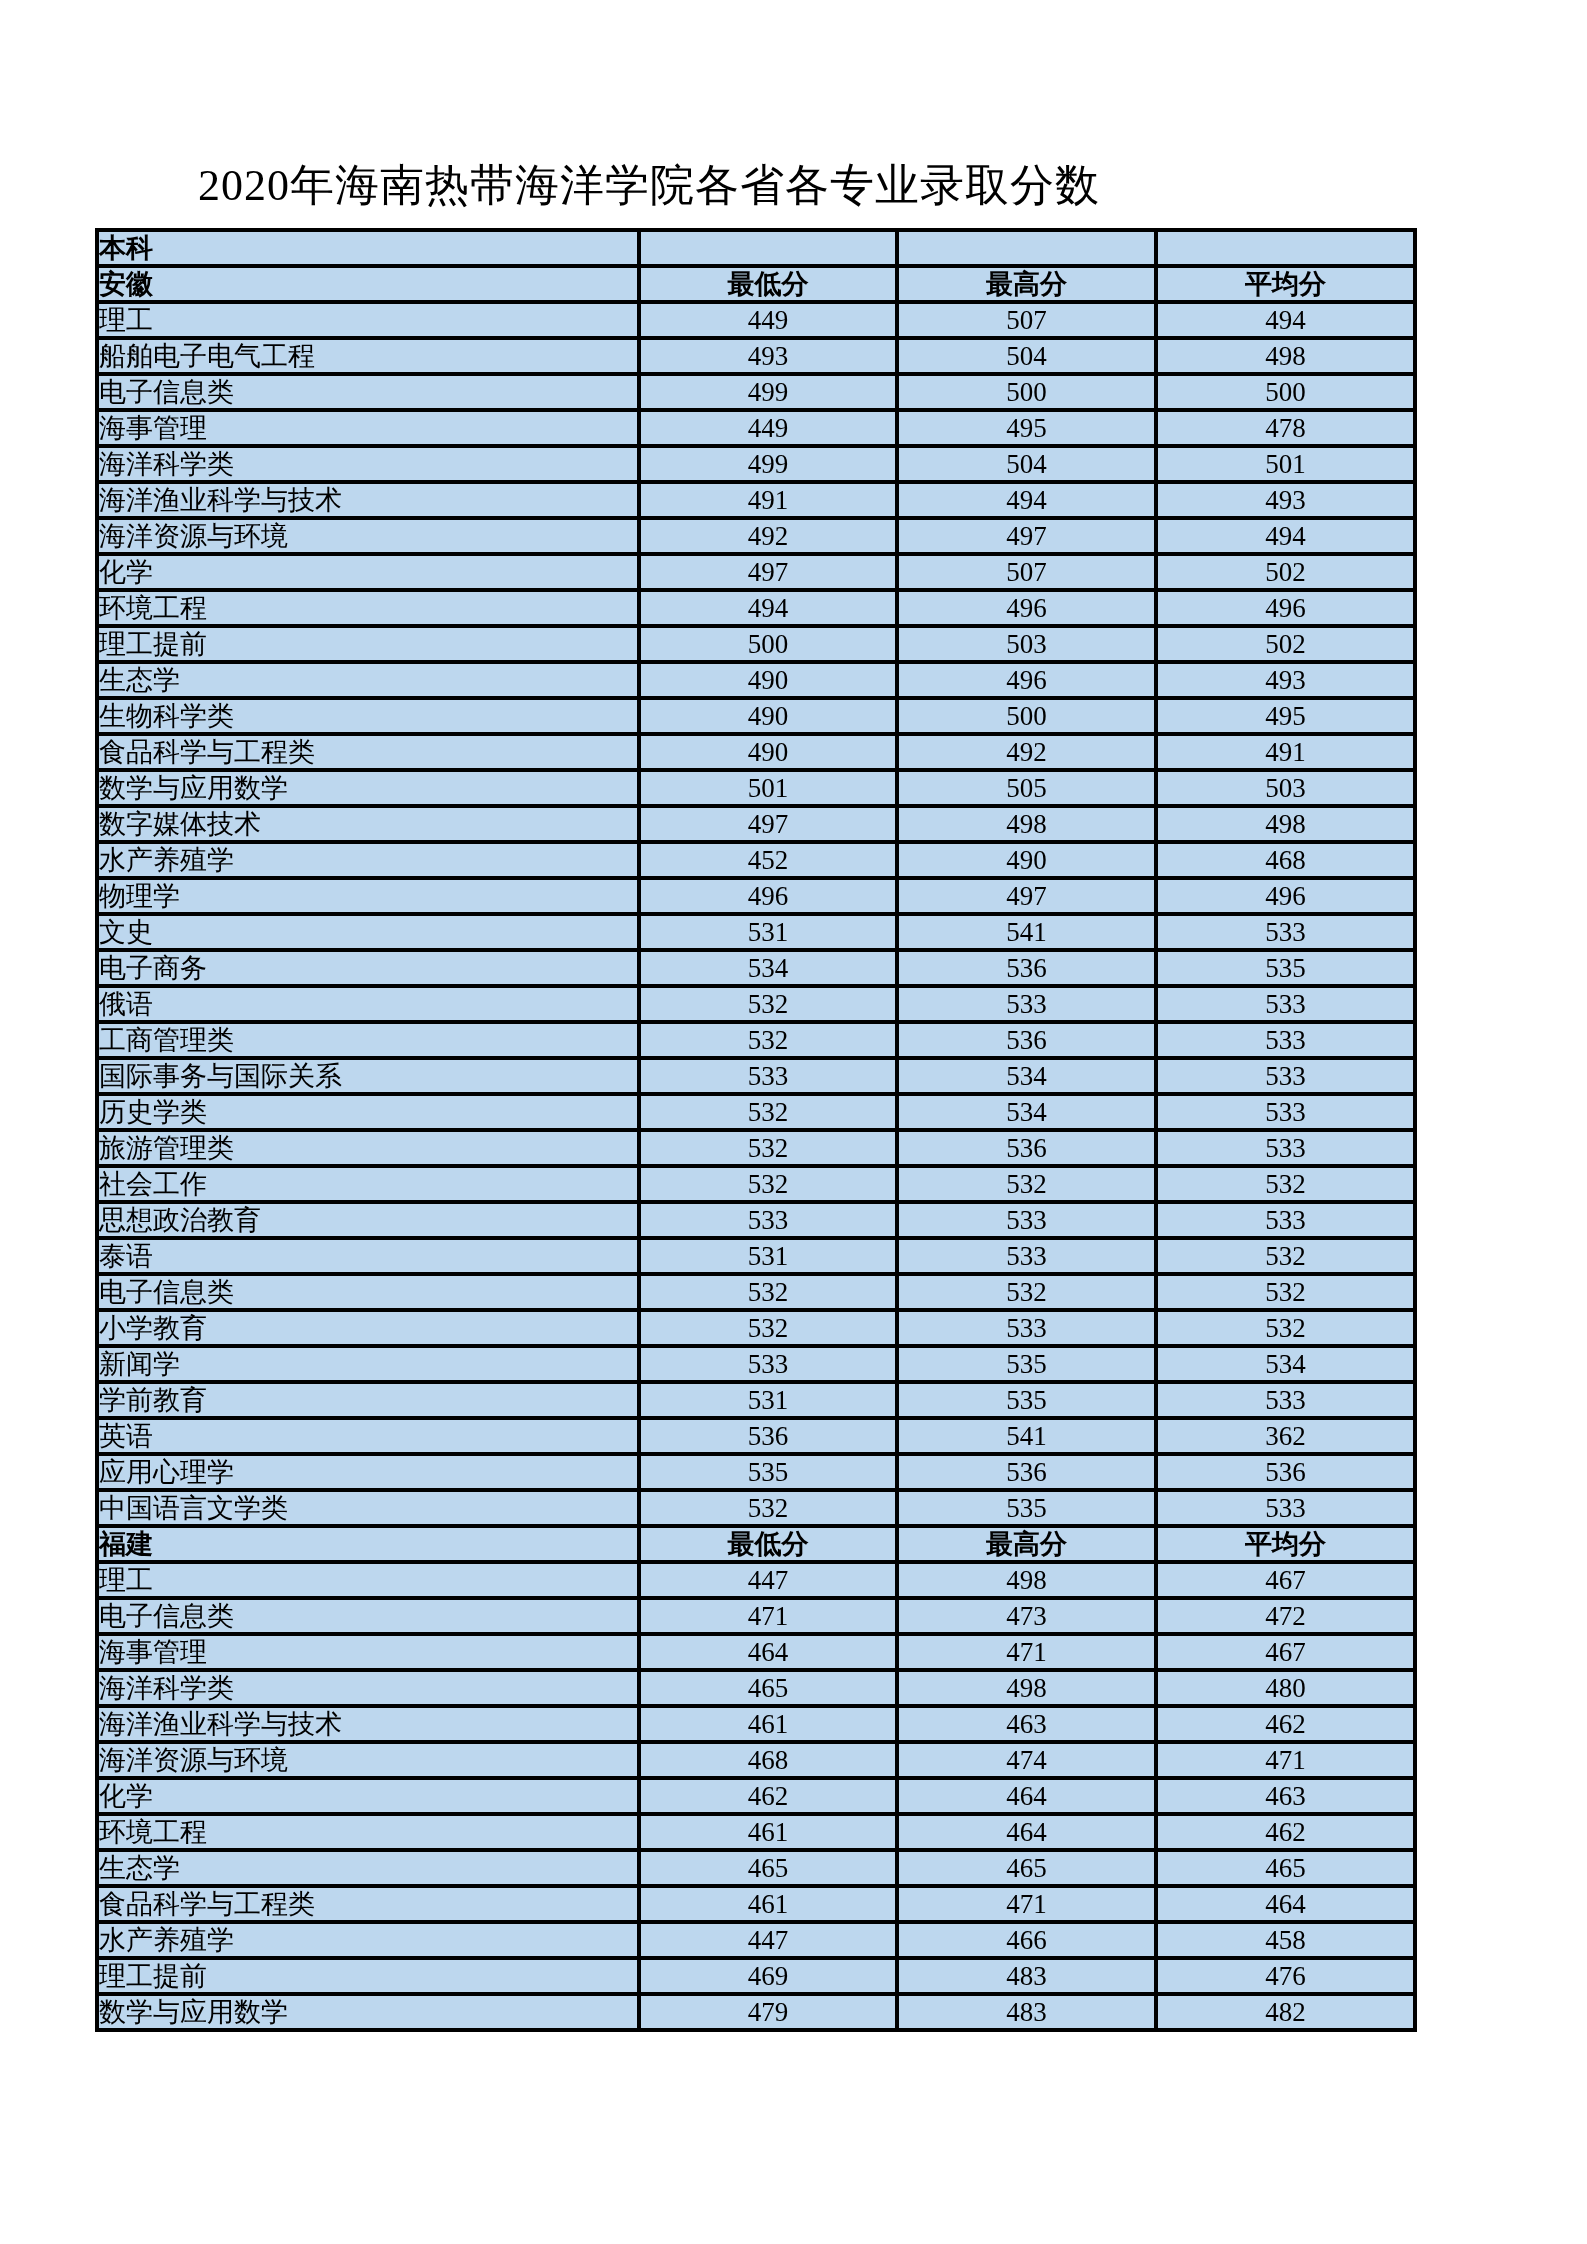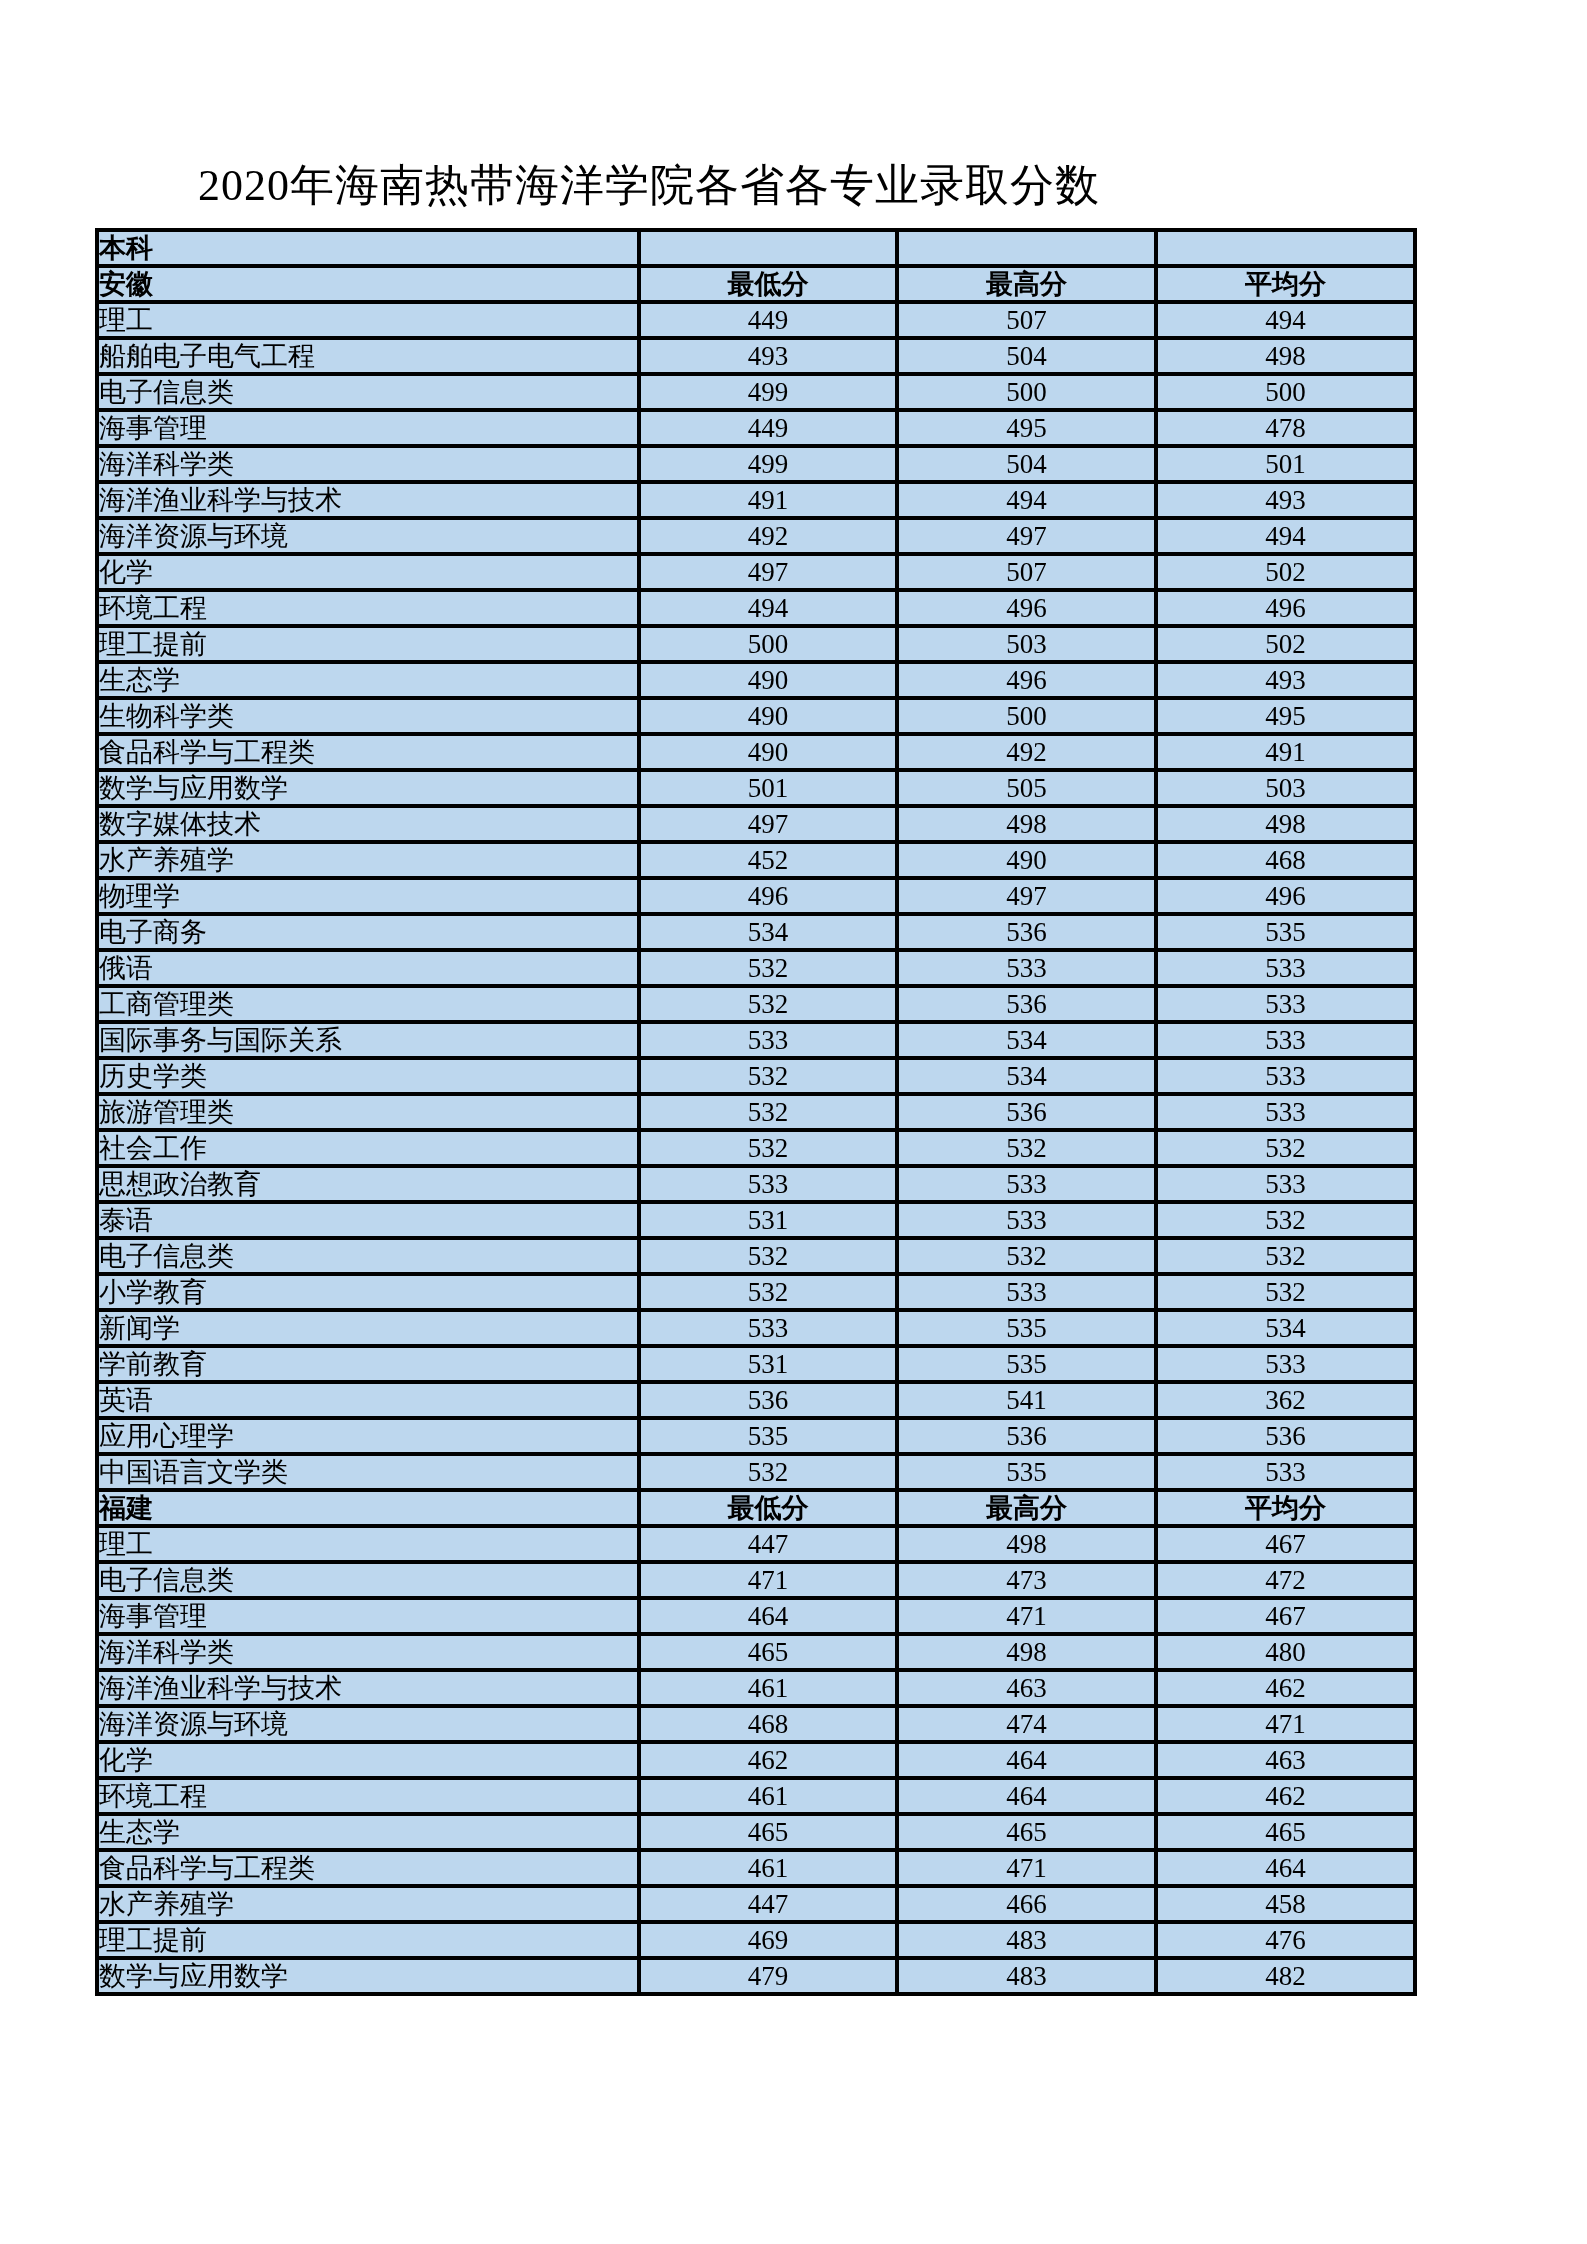--- a/index.html
+++ b/index.html
@@ -172,20 +172,26 @@
         <td class="c-num">452</td>
         <td class="c-num">490</td>
         <td class="c-num">468</td>
       </tr>
       <tr class="row-major">
         <td class="c-name ind-3">物理学</td>
         <td class="c-num">496</td>
         <td class="c-num">497</td>
         <td class="c-num">496</td>
       </tr>
+      <tr class="row-category">
+        <td class="c-name ind-2">文史</td>
+        <td class="c-num">531</td>
+        <td class="c-num">541</td>
+        <td class="c-num">533</td>
+      </tr>
       <tr class="row-major">
         <td class="c-name ind-3">电子商务</td>
         <td class="c-num">534</td>
         <td class="c-num">536</td>
         <td class="c-num">535</td>
       </tr>
       <tr class="row-major">
         <td class="c-name ind-3">俄语</td>
         <td class="c-num">532</td>
         <td class="c-num">533</td>

